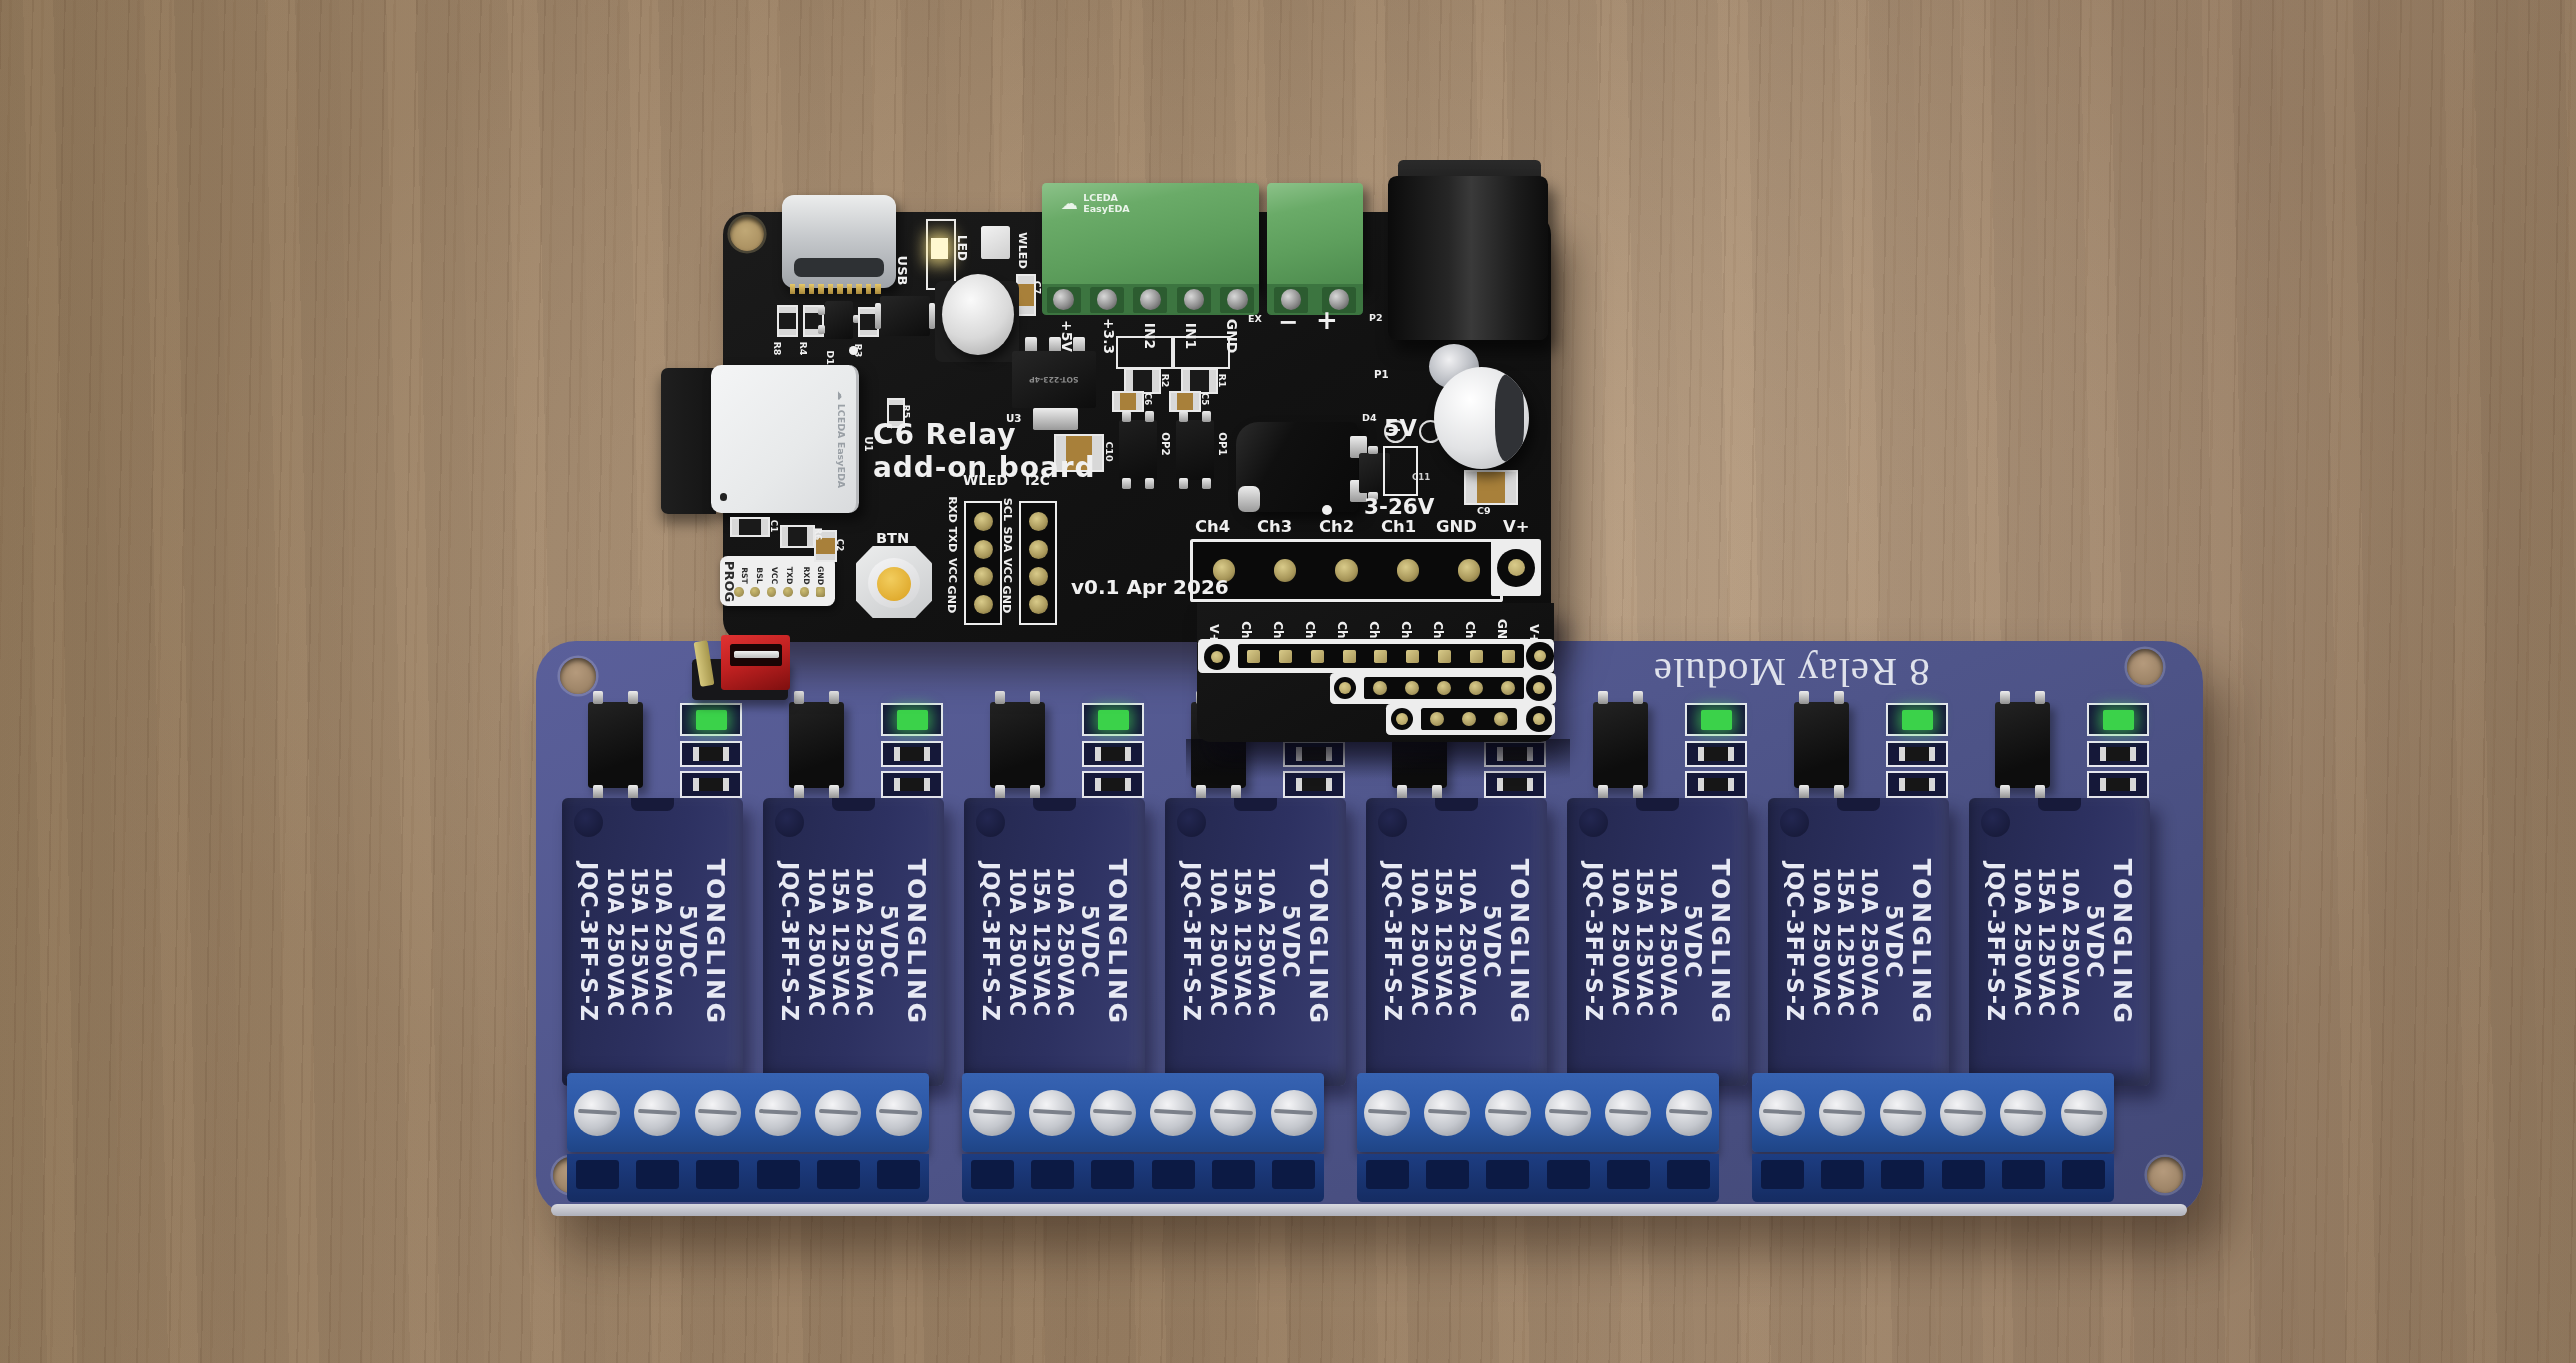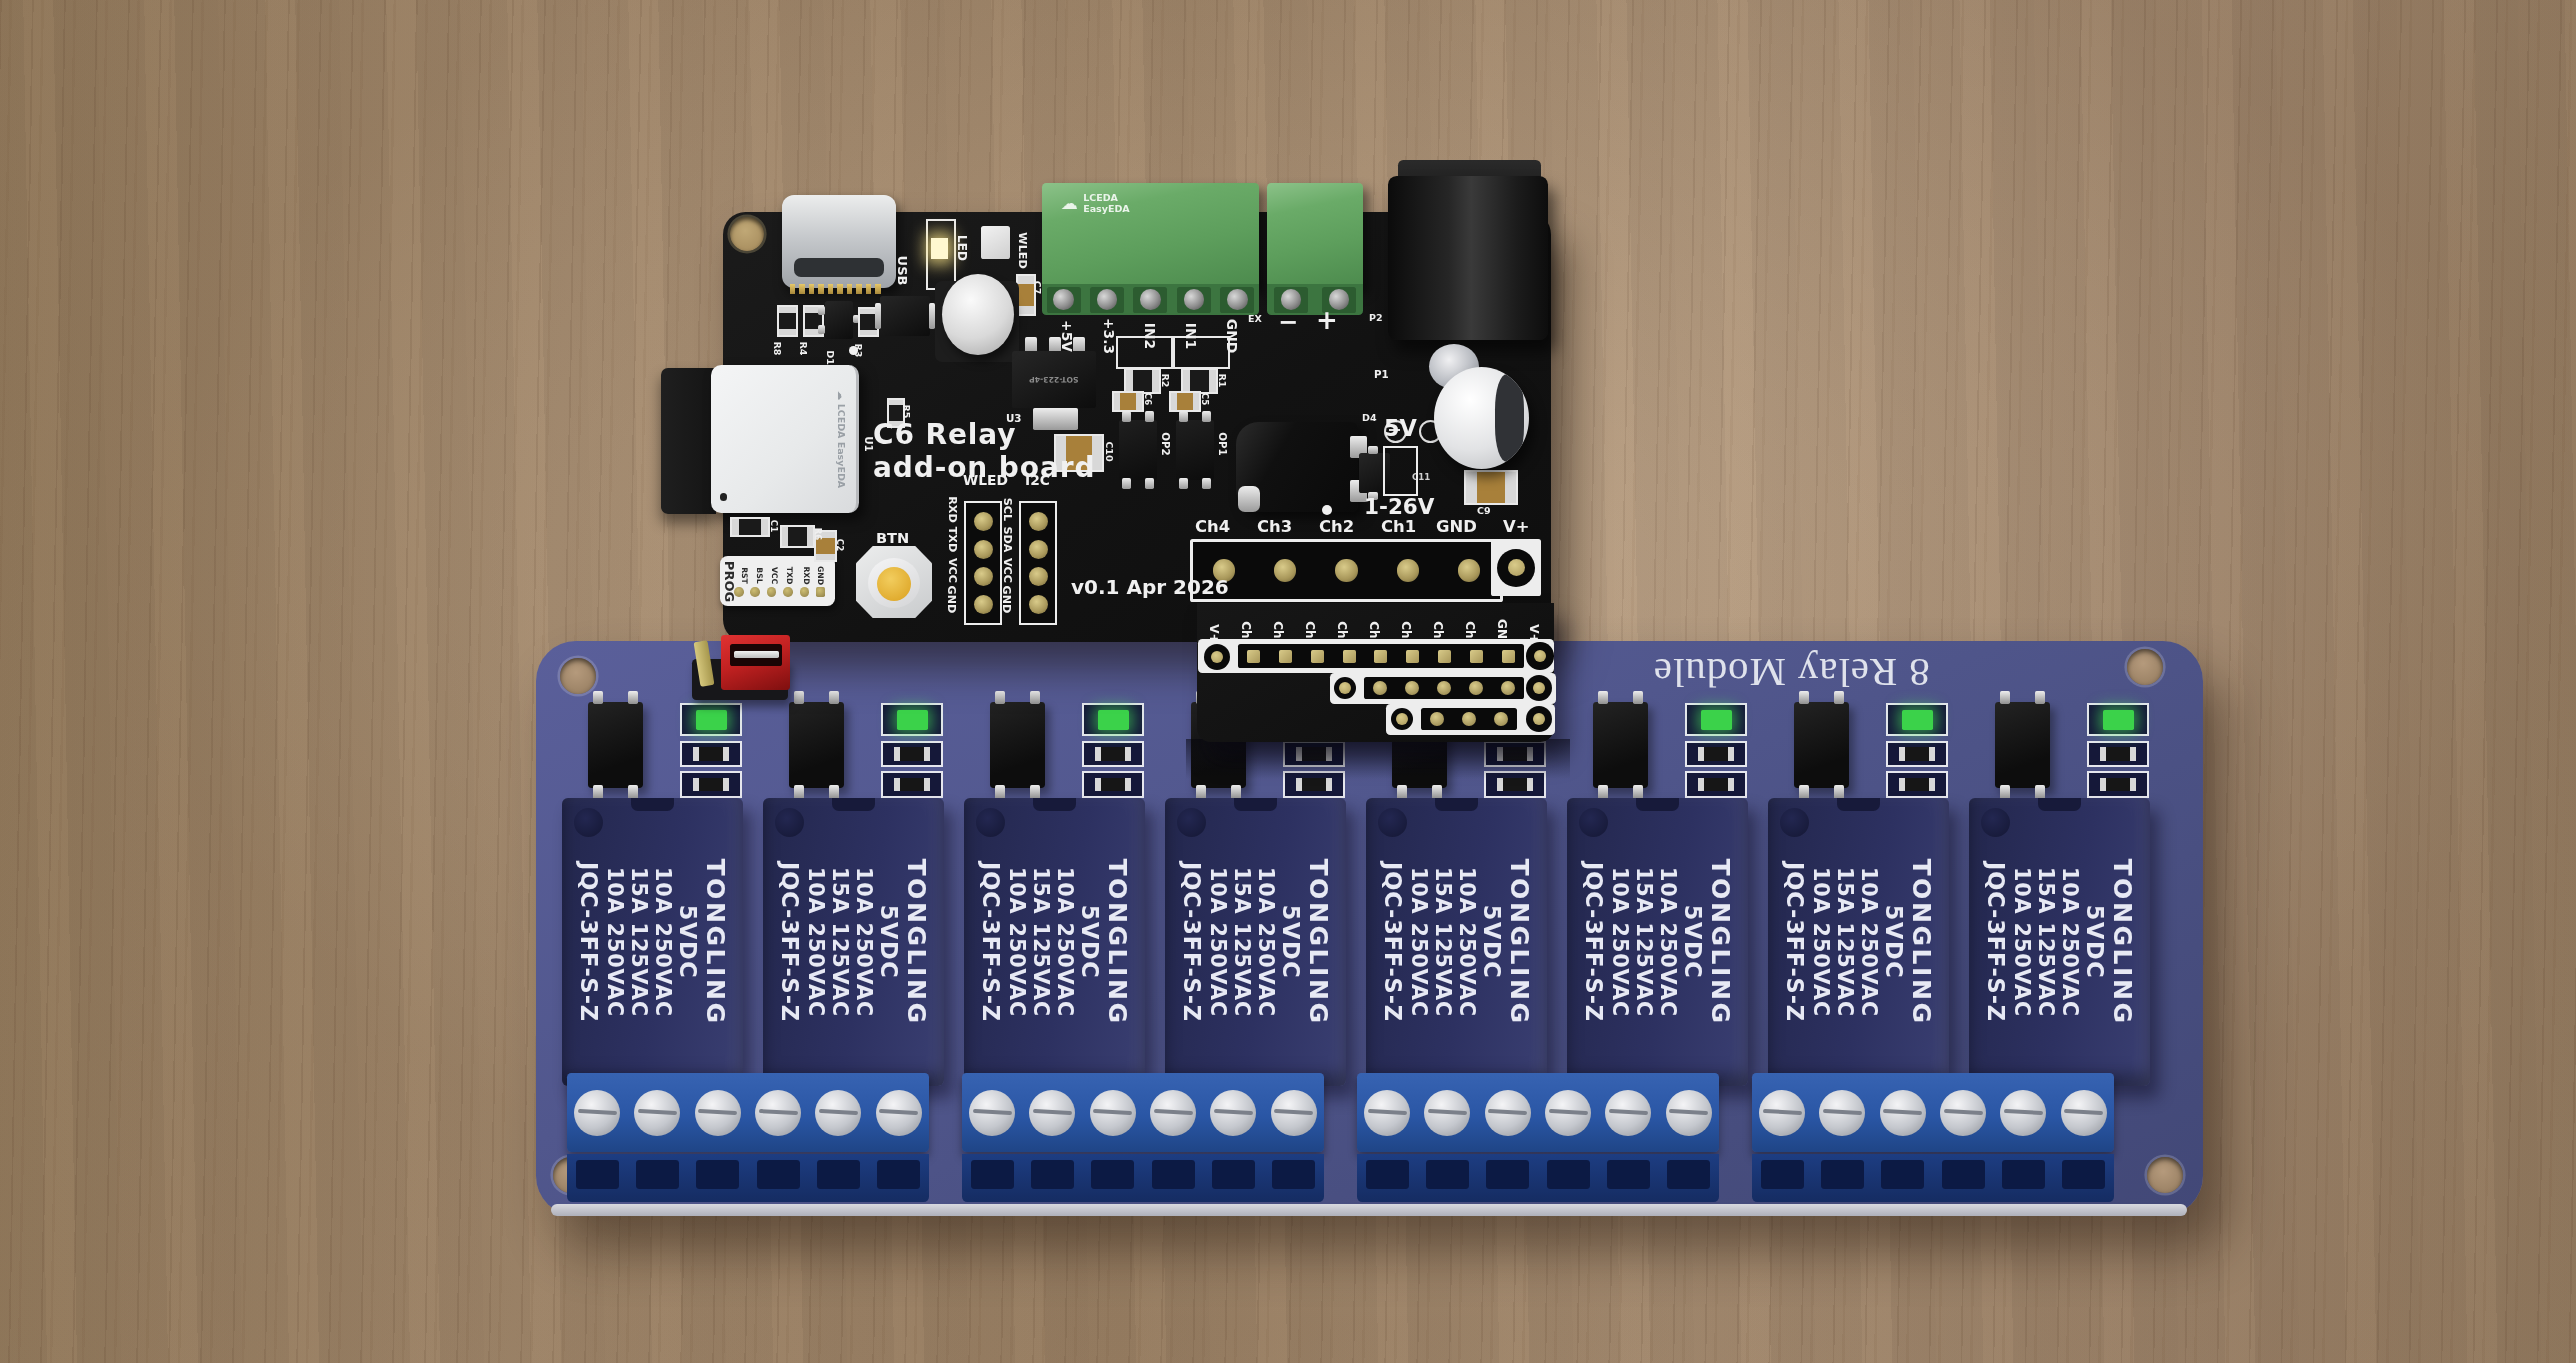--- a/index.html
+++ b/index.html
@@ -780,21 +780,21 @@
   <div class="sliver" style="left:1238px;top:486px;width:22.4px;height:26px;border-radius:6.9px;"></div>
   <div class="wdot" style="left:1322px;top:505px;width:10.3px;height:10.3px;"></div>
 
   <div class="hlab" style="left:1362px;top:412px;font-size:9.5px;z-index:6;">D4</div>
   <div class="blackchip" style="left:1359px;top:453px;width:31px;height:40px;">
     <div class="sliver" style="left:8.6px;top:-6.9px;width:10.3px;height:7.7px;"></div>
       <div class="sliver" style="left:8.6px;bottom:-6.9px;width:10.3px;height:7.7px;"></div>
   </div>
   <div class="hlab" style="left:1384px;top:415px;font-size:22.4px;z-index:6;">5V</div>
   <div class="outline5v"></div>
-  <div class="hlab" style="left:1364px;top:494px;font-size:21.5px;z-index:6;">1-26V</div>
+  <div class="hlab" style="left:1364px;top:494px;font-size:21.5px;z-index:6;">3-26V</div>
 
   <div class="hlab" style="left:1195px;top:517px;font-size:16.4px;z-index:6;">Ch4</div>
   <div class="hlab" style="left:1257px;top:517px;font-size:16.4px;z-index:6;">Ch3</div>
   <div class="hlab" style="left:1319px;top:517px;font-size:16.4px;z-index:6;">Ch2</div>
   <div class="hlab" style="left:1381px;top:517px;font-size:16.4px;z-index:6;">Ch1</div>
   <div class="hlab" style="left:1436px;top:517px;font-size:16.4px;z-index:6;">GND</div>
   <div class="hlab" style="left:1503px;top:517px;font-size:16.4px;z-index:6;">V+</div>
   <div class="chslot">
       <div class="goldpin"></div>
       <div class="goldpin"></div>

